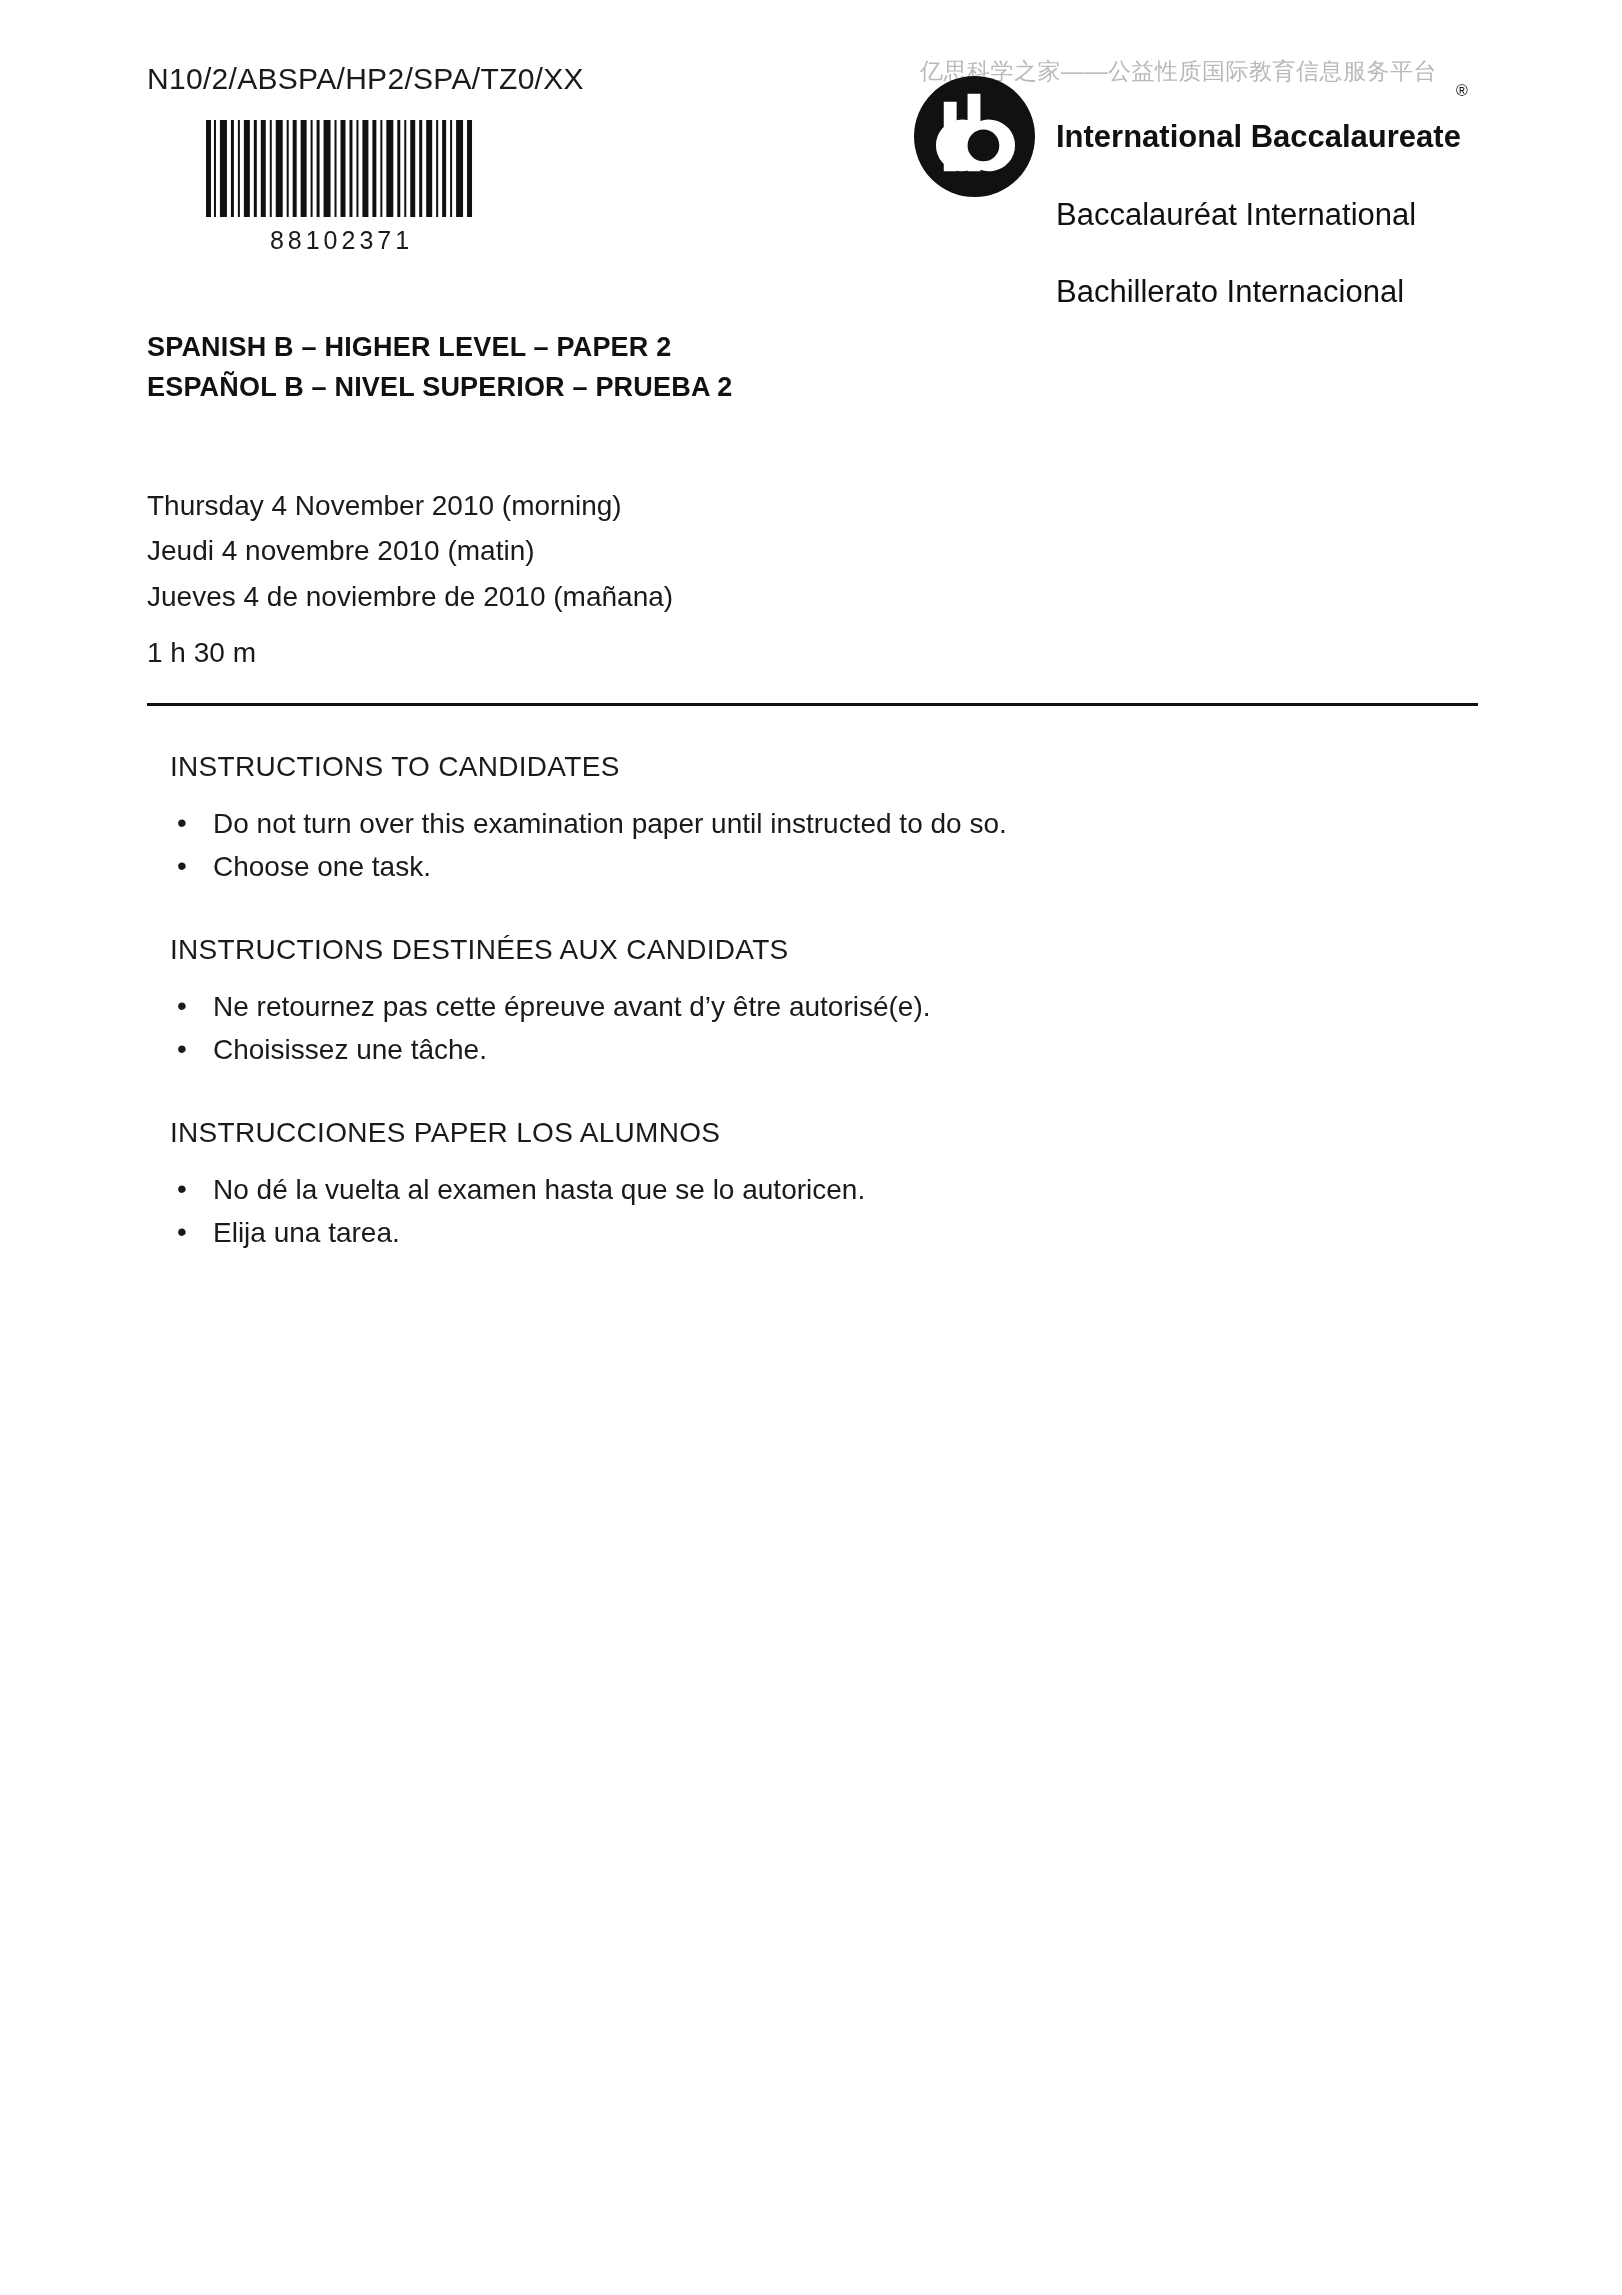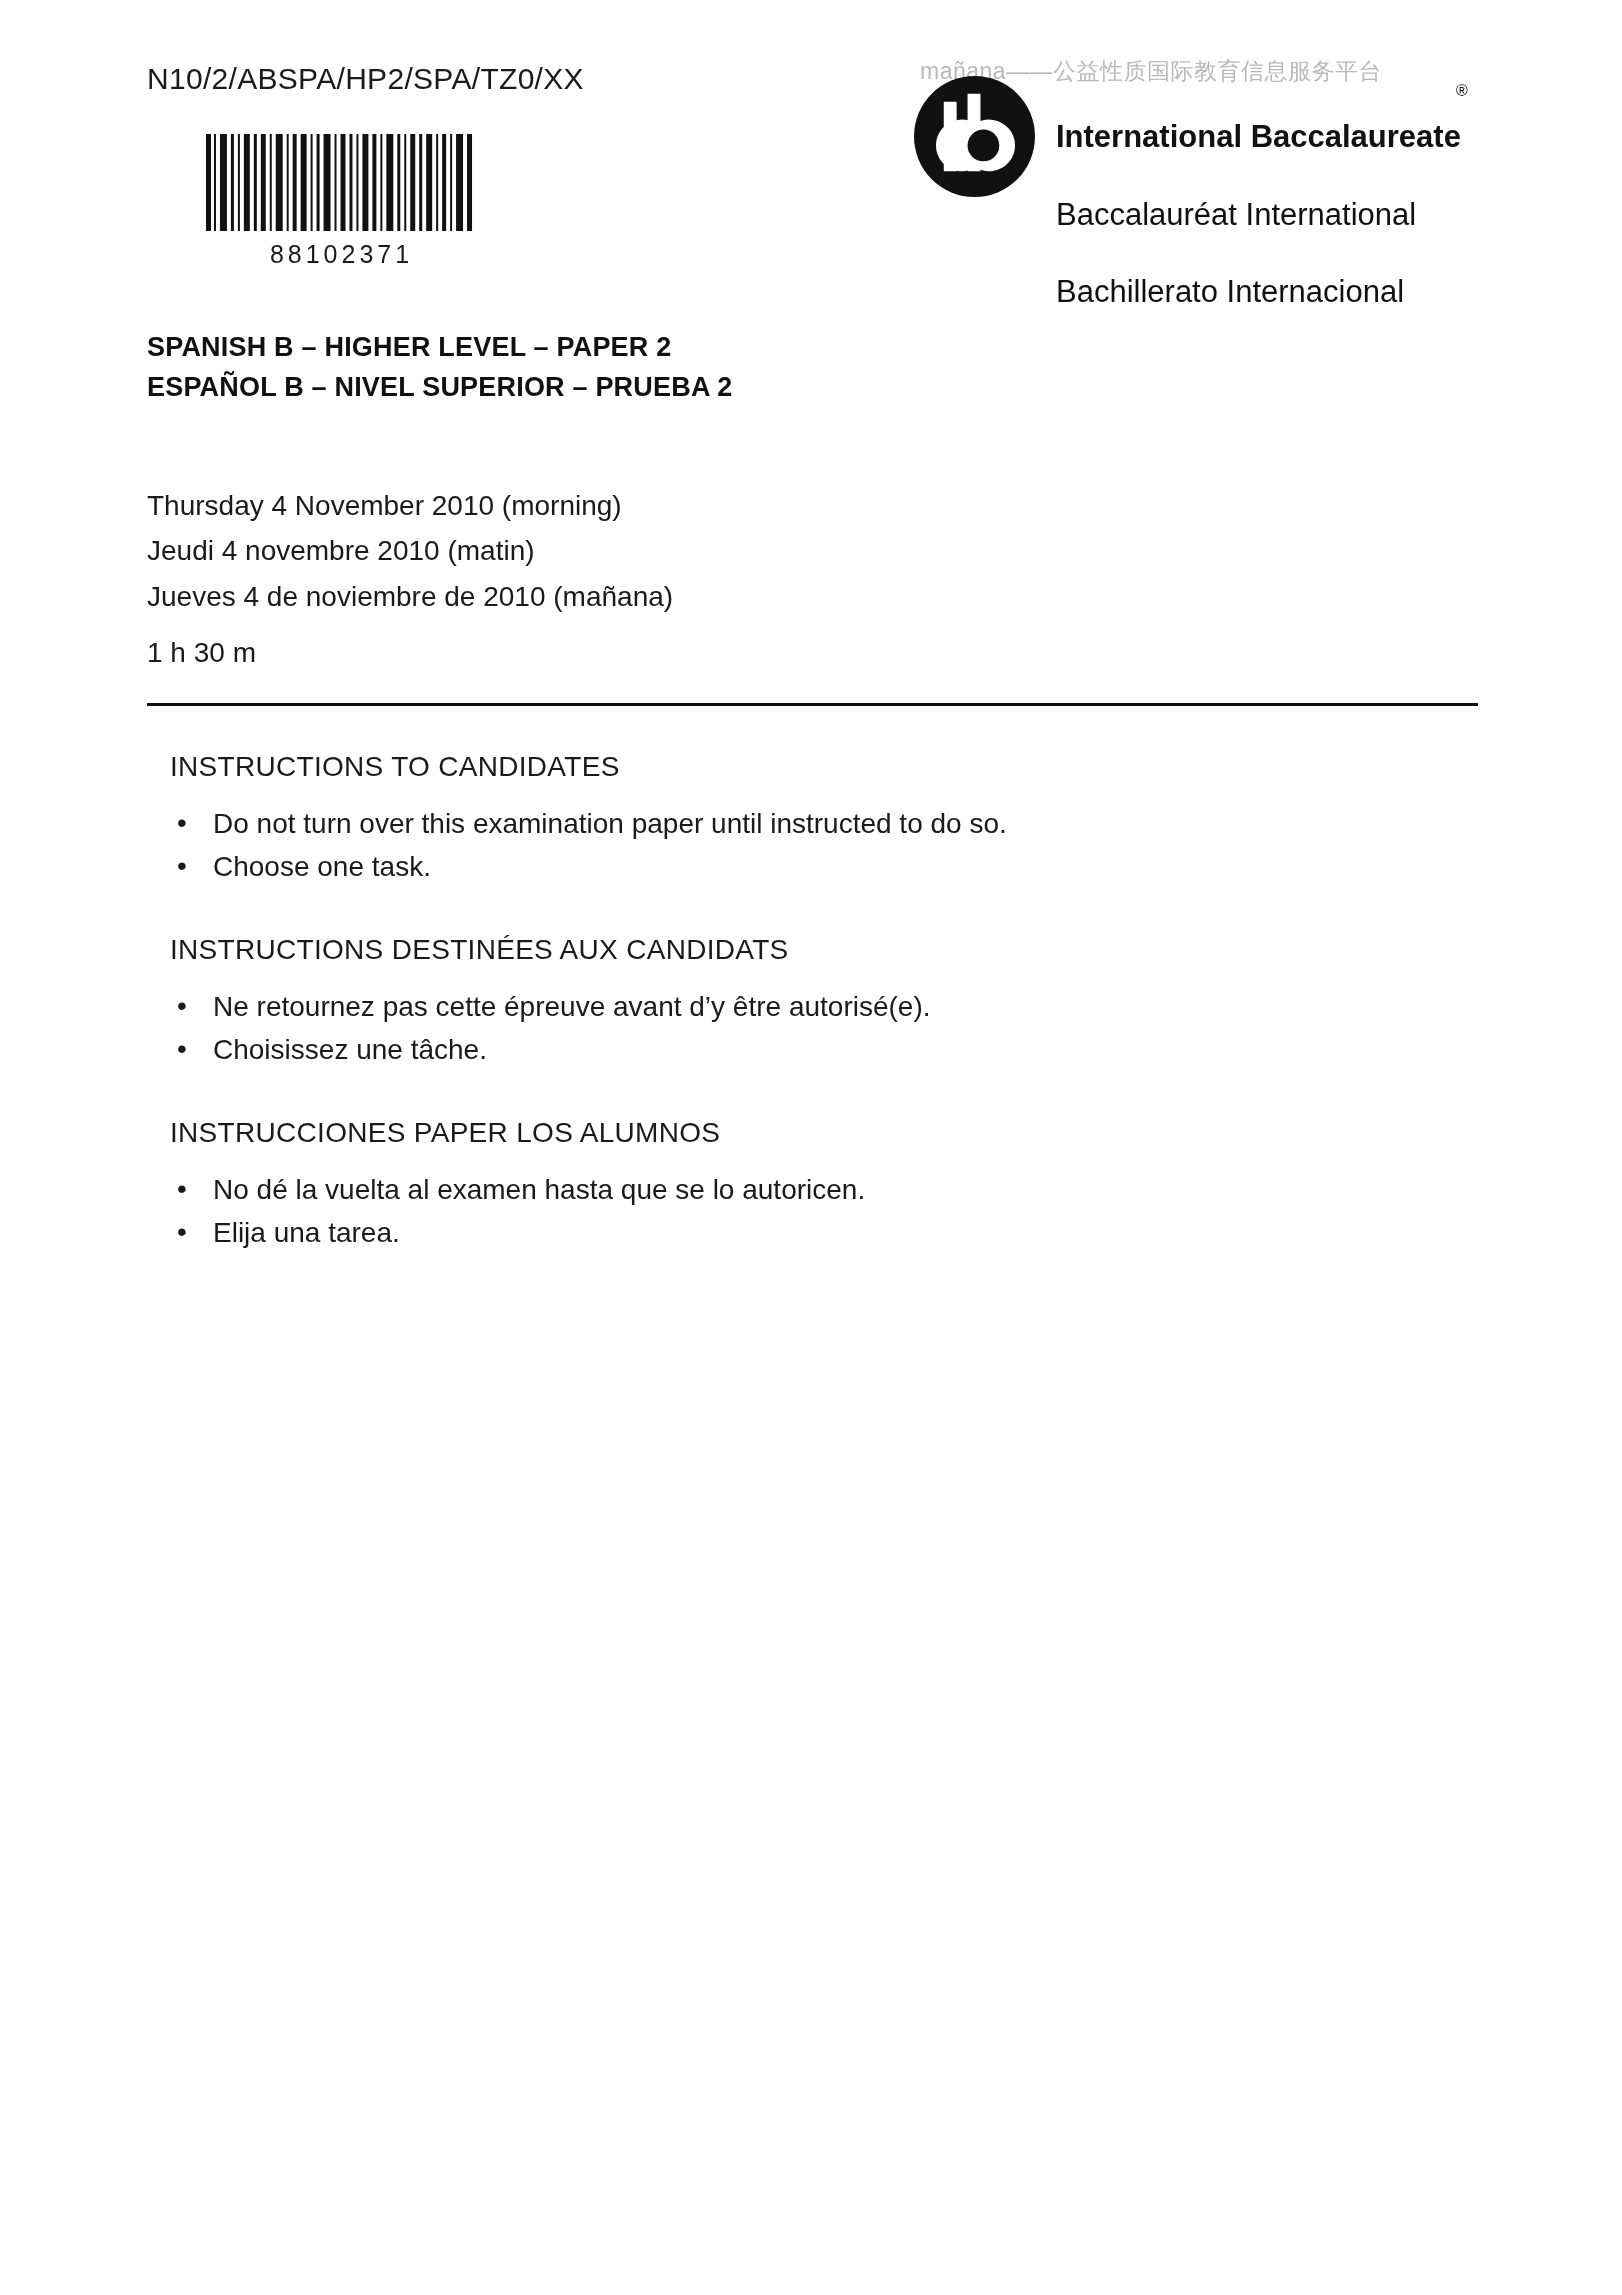--- a/index.html
+++ b/index.html
@@ -26,21 +26,21 @@
     left: 147px;
     top: 62px;
     font-size: 30px;
     letter-spacing: 0.3px;
     color: #1a1a1a;
   }
 
   .barcode-block {
     position: absolute;
     left: 182px;
-    top: 134px;
+    top: 120px;
     padding-left: 24px;
   }
   .barcode {
     height: 97px;
     width: 271px;
     display: block;
   }
   .barcode-number {
     margin-top: 9px;
     text-align: center;
@@ -248,21 +248,21 @@
       <rect x="221" y="0" width="6" height="97" fill="#111"></rect>
       <rect x="231" y="0" width="2" height="97" fill="#111"></rect>
       <rect x="237" y="0" width="4" height="97" fill="#111"></rect>
       <rect x="245" y="0" width="2" height="97" fill="#111"></rect>
       <rect x="251" y="0" width="7" height="97" fill="#111"></rect>
       <rect x="262" y="0" width="5" height="97" fill="#111"></rect>
     </svg>
     <div class="barcode-number">88102371</div>
   </div>
 
-  <div class="watermark-cn">mañana——公益性质国际教育信息服务平台</div>
+  <div class="watermark-cn">亿思科学之家——公益性质国际教育信息服务平台</div>
 
   <div class="ib-logo">
     <svg class="ib-mark" viewBox="0 0 130 122">
       <circle cx="65" cy="61" r="61" fill="#111"></circle>
       <path d="M34 26 h13 v70 h-13 z" fill="#ffffff"></path>
       <path d="M58 18 h13 v78 h-13 z" fill="#ffffff"></path>
       <path d="M66 48 a26 26 0 1 1 0 44 a26 26 0 1 1 0 -44 z" fill="#ffffff"></path>
       <circle cx="74" cy="70" r="16" fill="#111"></circle>
     </svg>
     <div class="ib-names">

